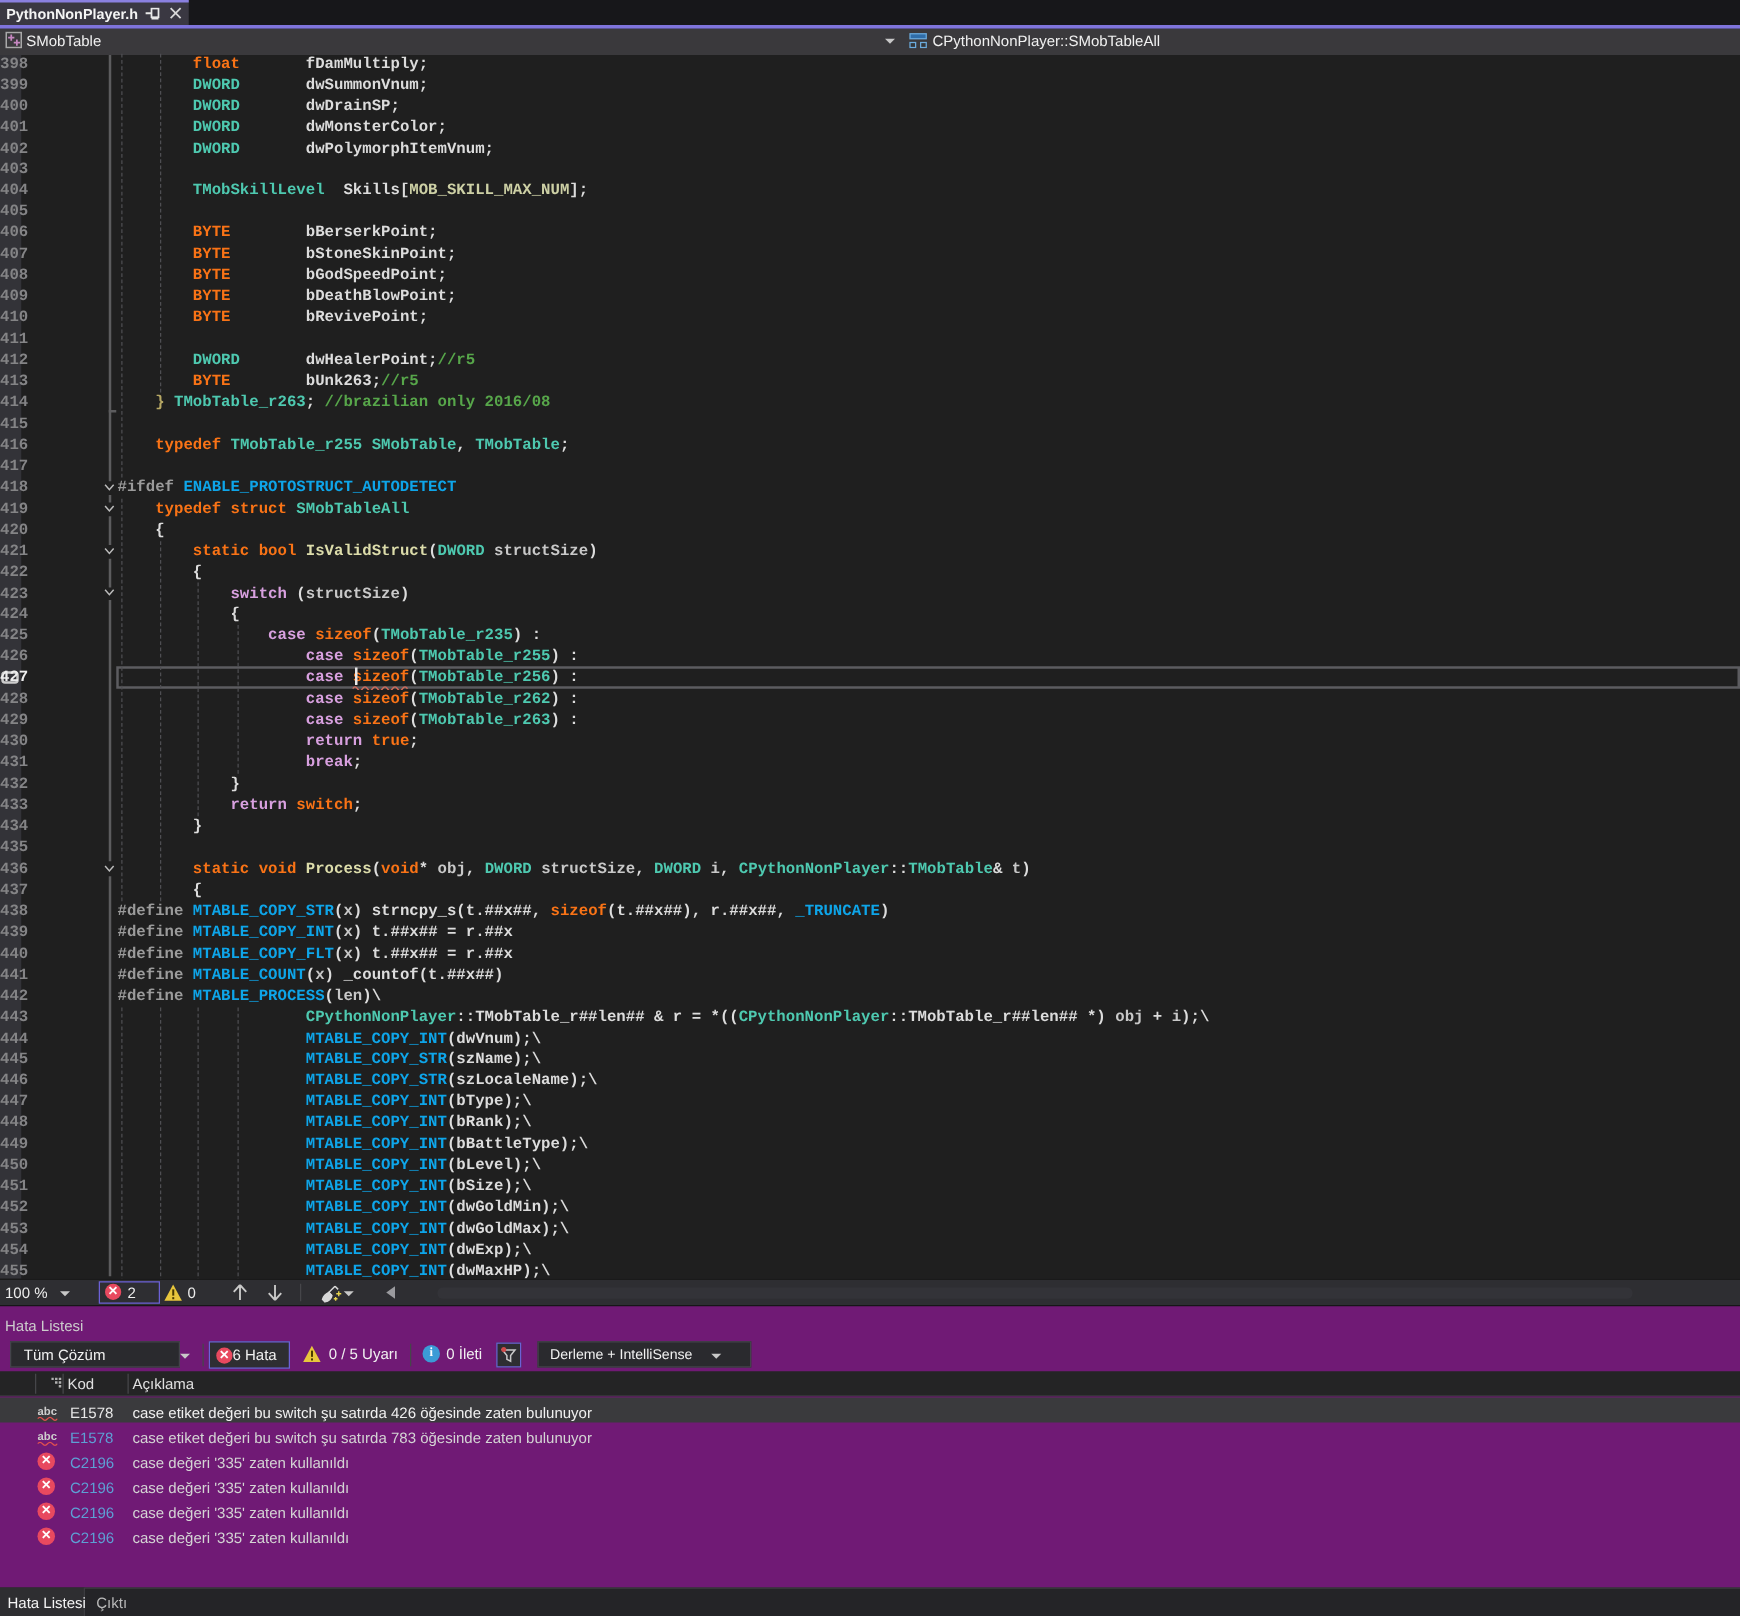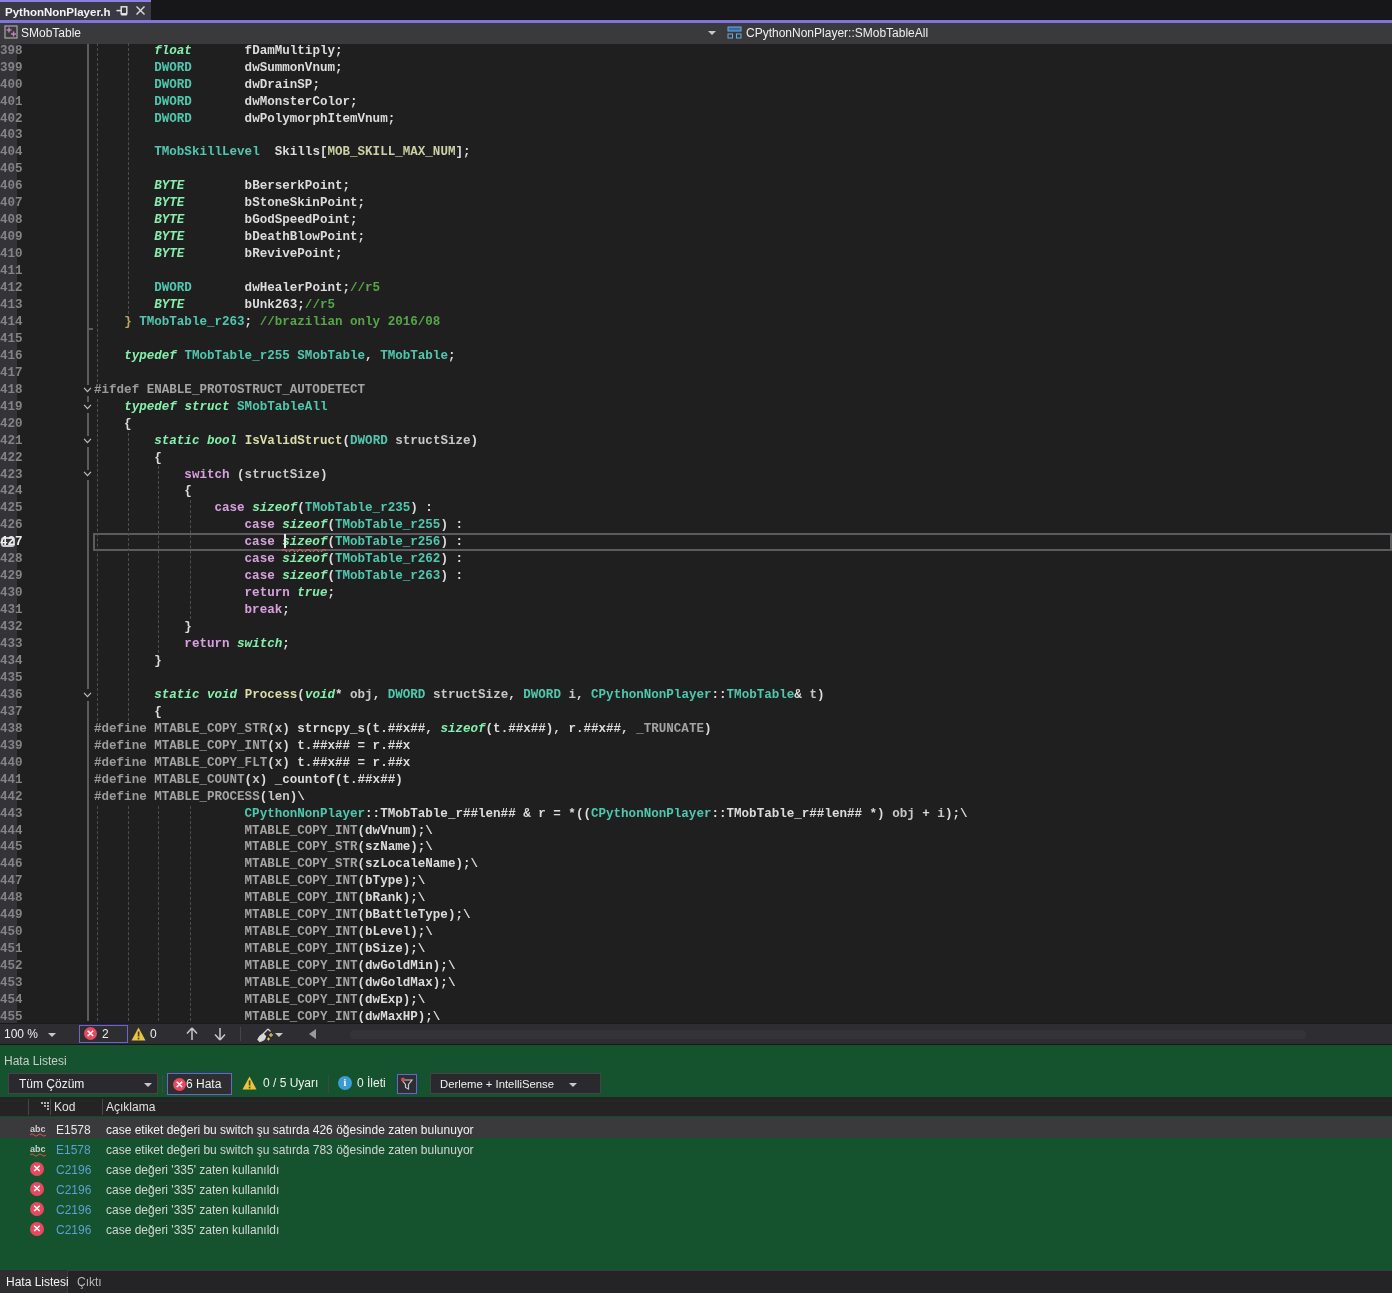--- a/index.html
+++ b/index.html
@@ -1,24 +1,24 @@
 <!DOCTYPE html>
 <html><head>
 <meta charset="utf-8">
 <style>
 * { margin:0; padding:0; box-sizing:border-box; }
 html,body { width:1392px; height:1293px; background:#1e1e1e; overflow:hidden; }
 body { font-family:"Liberation Sans", sans-serif; position:relative; }
 .abs { position:absolute; }
 
-.k { color:#86efac;font-style:italic; }
+.k { color:#f97316; }
 .t { color:#4ec9b0; }
 .c { color:#d8a0df; }
 .g { color:#9b9b9b; }
-.m { color:#a3a3a3; }
+.m { color:#0ea5e9; }
 .cm { color:#57a64a; }
 .f { color:#dcdcaa; }
 .p { color:#c8c8c8; }
 .b { color:#b8a965; }
 .n { color:#cdd0a5; }
 #tabstrip { left:0; top:0; width:1392px; height:20px; background:#17171a; }
 #tab1 { left:0; top:0; width:151px; height:20px; background:#3a3842; border-top:2px solid #8a80e0; color:#f4f4f4; font-weight:bold; font-size:11.5px; }
 #tab1 .lbl { position:absolute; left:5px; top:3.5px; }
 #accentline { left:0; top:20px; width:1392px; height:3px; background:#7f74dc; }
 #crumbbar { left:0; top:23px; width:1392px; height:21px; background:#3a393c; color:#f0f0f0; font-size:12px; }
@@ -28,21 +28,21 @@
   font-family:"Liberation Mono", monospace; font-size:12.55px; line-height:16.95px; font-weight:bold; white-space:pre; }
 #codepre { left:94px; top:42.7px; color:#dcdcdc; font-family:"Liberation Mono", monospace;
   font-size:12.55px; line-height:16.95px; font-weight:bold; white-space:pre; }
 .guide { position:absolute; width:0; border-left:1px dashed #4e4e52; }
 .oline { position:absolute; width:2px; background:#5c5c5e; }
 .chev { position:absolute; width:9px; height:6px; }
 #curline { left:93px; top:533px; width:1299px; height:17.5px; border:2px solid #5c5c60; background:transparent; }
 #caret { left:284px; top:534px; width:2px; height:14px; background:#e8e8e8; }
 #bmark { left:1px; top:537px; width:14px; height:10px; border:2px solid #cccccc; border-radius:3px; background:#333338; }
 #botbar { left:0; top:1023px; width:1392px; height:21px; background:#2e2e32; border-top:1px solid #1a1a1a; color:#eeeeee; font-size:12px; }
-#panel { left:0; top:1044px; width:1392px; height:249px; border-top:1px solid #161618; background:#14532d; color:#d8d8d8; font-size:12px; }
+#panel { left:0; top:1044px; width:1392px; height:249px; border-top:1px solid #161618; background:#701a75; color:#d8d8d8; font-size:12px; }
 .sep { position:absolute; width:1px; background:#46464a; }
 .combo { position:absolute; height:21px; background:#2a2a2e; border:1px solid #43434a; color:#f1f1f1; }
 .pbtn { position:absolute; height:22px; border:1px solid #6c61d6; background:#2e2e32; }
 .dcaret { position:absolute; width:0; height:0; border-left:4px solid transparent; border-right:4px solid transparent; border-top:4px solid #c8c8c8; }
 .errcircle { position:absolute; border-radius:50%; background:#e8495f; color:#fff; text-align:center; }
 .hrow { position:absolute; left:0; width:1392px; height:20px; }
 </style>
 </head>
 <body>
 
@@ -279,21 +279,21 @@
   </svg>
   <div class="dcaret" style="left:275px;top:9px"></div>
   <svg class="abs" style="left:308px;top:4px" width="9" height="12" viewBox="0 0 9 12">
       <path d="M8 1 L1 6 L8 11 Z" fill="#9a9a9e"></path>
     </svg>
   <div class="abs" style="left:350px;top:6px;width:956px;height:9px;background:#333338;border-radius:4px"></div>
 </div>
 <div class="abs" id="panel">
   <div class="abs" style="left:4px;top:9px;color:#cccccc">Hata Listesi</div>
 
-  <div class="combo" style="left:8px;top:28px;width:150px">
+  <div class="combo" style="left:8px;top:28px;width:136px">
     <span style="position:absolute;left:10px;top:3px">Tüm Çözüm</span>
     <div class="dcaret" style="left:135px;top:9px"></div>
   </div>
   <div class="sep" style="left:162px;top:30px;height:18px"></div>
   <div class="pbtn" style="left:167px;top:28px;width:65px">
     <div class="errcircle" style="left:5px;top:3.5px;width:13px;height:13px;font-size:10px;line-height:13px;font-weight:bold">✕</div>
     <span style="position:absolute;left:18px;top:3px;color:#f1f1f1">6 Hata</span>
   </div>
   <svg class="abs" style="left:242px;top:31px" width="15" height="14" viewBox="0 0 15 14">
     <path d="M7.5 0.5 L14.5 13.5 L0.5 13.5 Z" fill="#e8c63c"></path>

